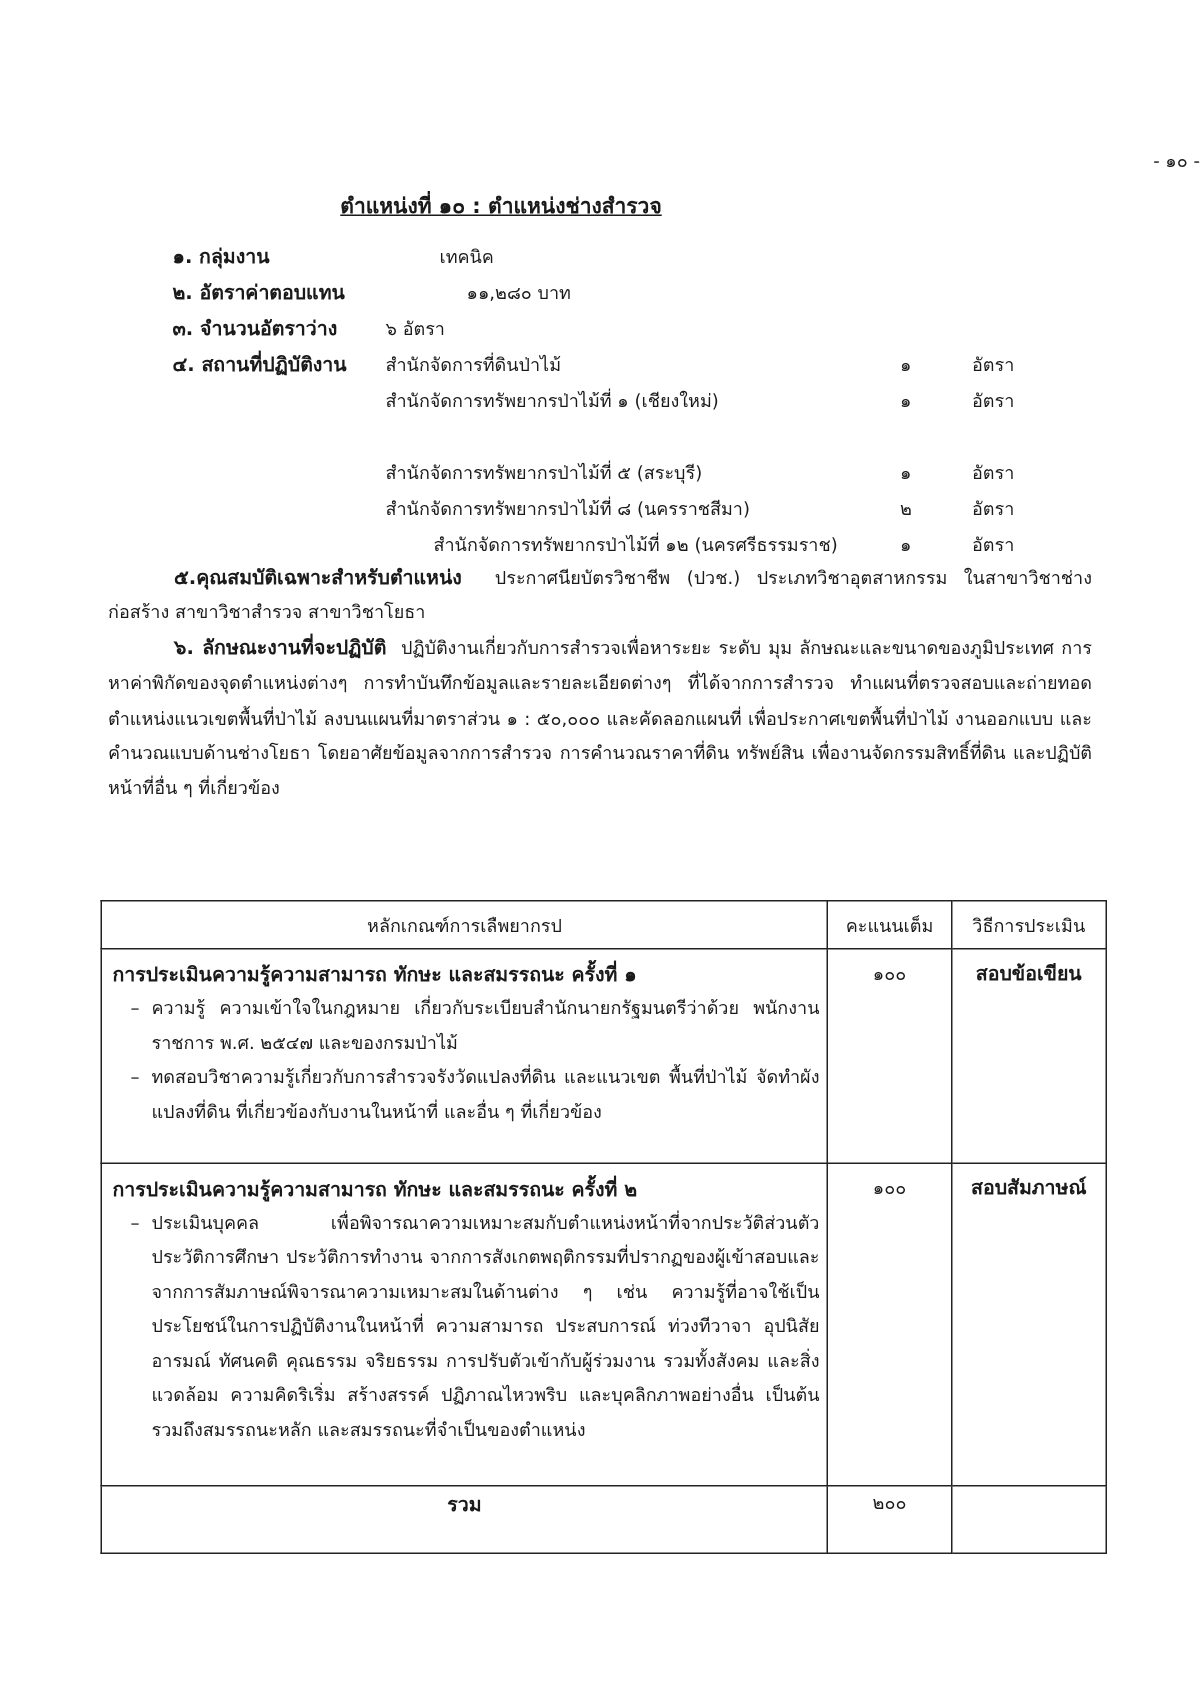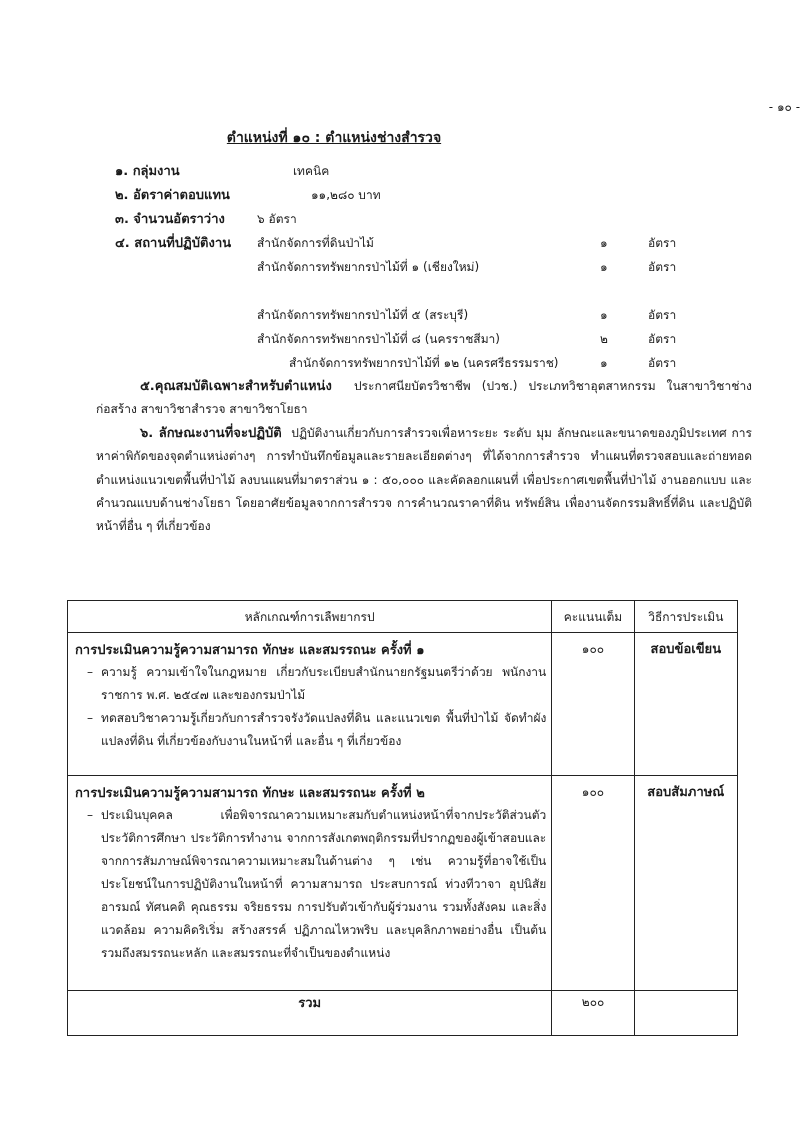--- a/index.html
+++ b/index.html
@@ -8,21 +8,21 @@
       font-family: "DejaVu Sans", "Liberation Sans", sans-serif;
       color: #1a1a1a;
     }
     .page { position: absolute; left: 0; top: 0; width: 800px; height: 1132px; }
     .abs { position: absolute; white-space: nowrap; }
     .pagenum { top: 97px; left: 0; width: 800px; text-align: right; font-size: 12px; }
     .title { top: 126px; left: 0; width: 668px; text-align: center; font-size: 14px; font-weight: bold; }
     .title span { text-decoration: underline; }
     .lbl { font-size: 13px; font-weight: bold; }
     .val { font-size: 12px; }
-    .para { position: absolute; left: 72px; width: 656px; font-size: 12px; line-height: 23.3px; text-align: justify; margin-left: 24px; }
+    .para { position: absolute; left: 72px; width: 656px; font-size: 12px; line-height: 23.3px; text-align: justify; }
     .para b { font-size: 13px; }
     .h7 { font-size: 13px; font-weight: bold; }
 
     table.crit {
       position: absolute; left: 67px; top: 600px; width: 671px;
       border-collapse: collapse; font-size: 12px;
     }
     table.crit td, table.crit th { border: 1.4px solid #222; vertical-align: top; }
     table.crit th { height: 29px; font-weight: normal; font-size: 12px; text-align: center; vertical-align: middle; }
     .c1 { width: 487px; }

